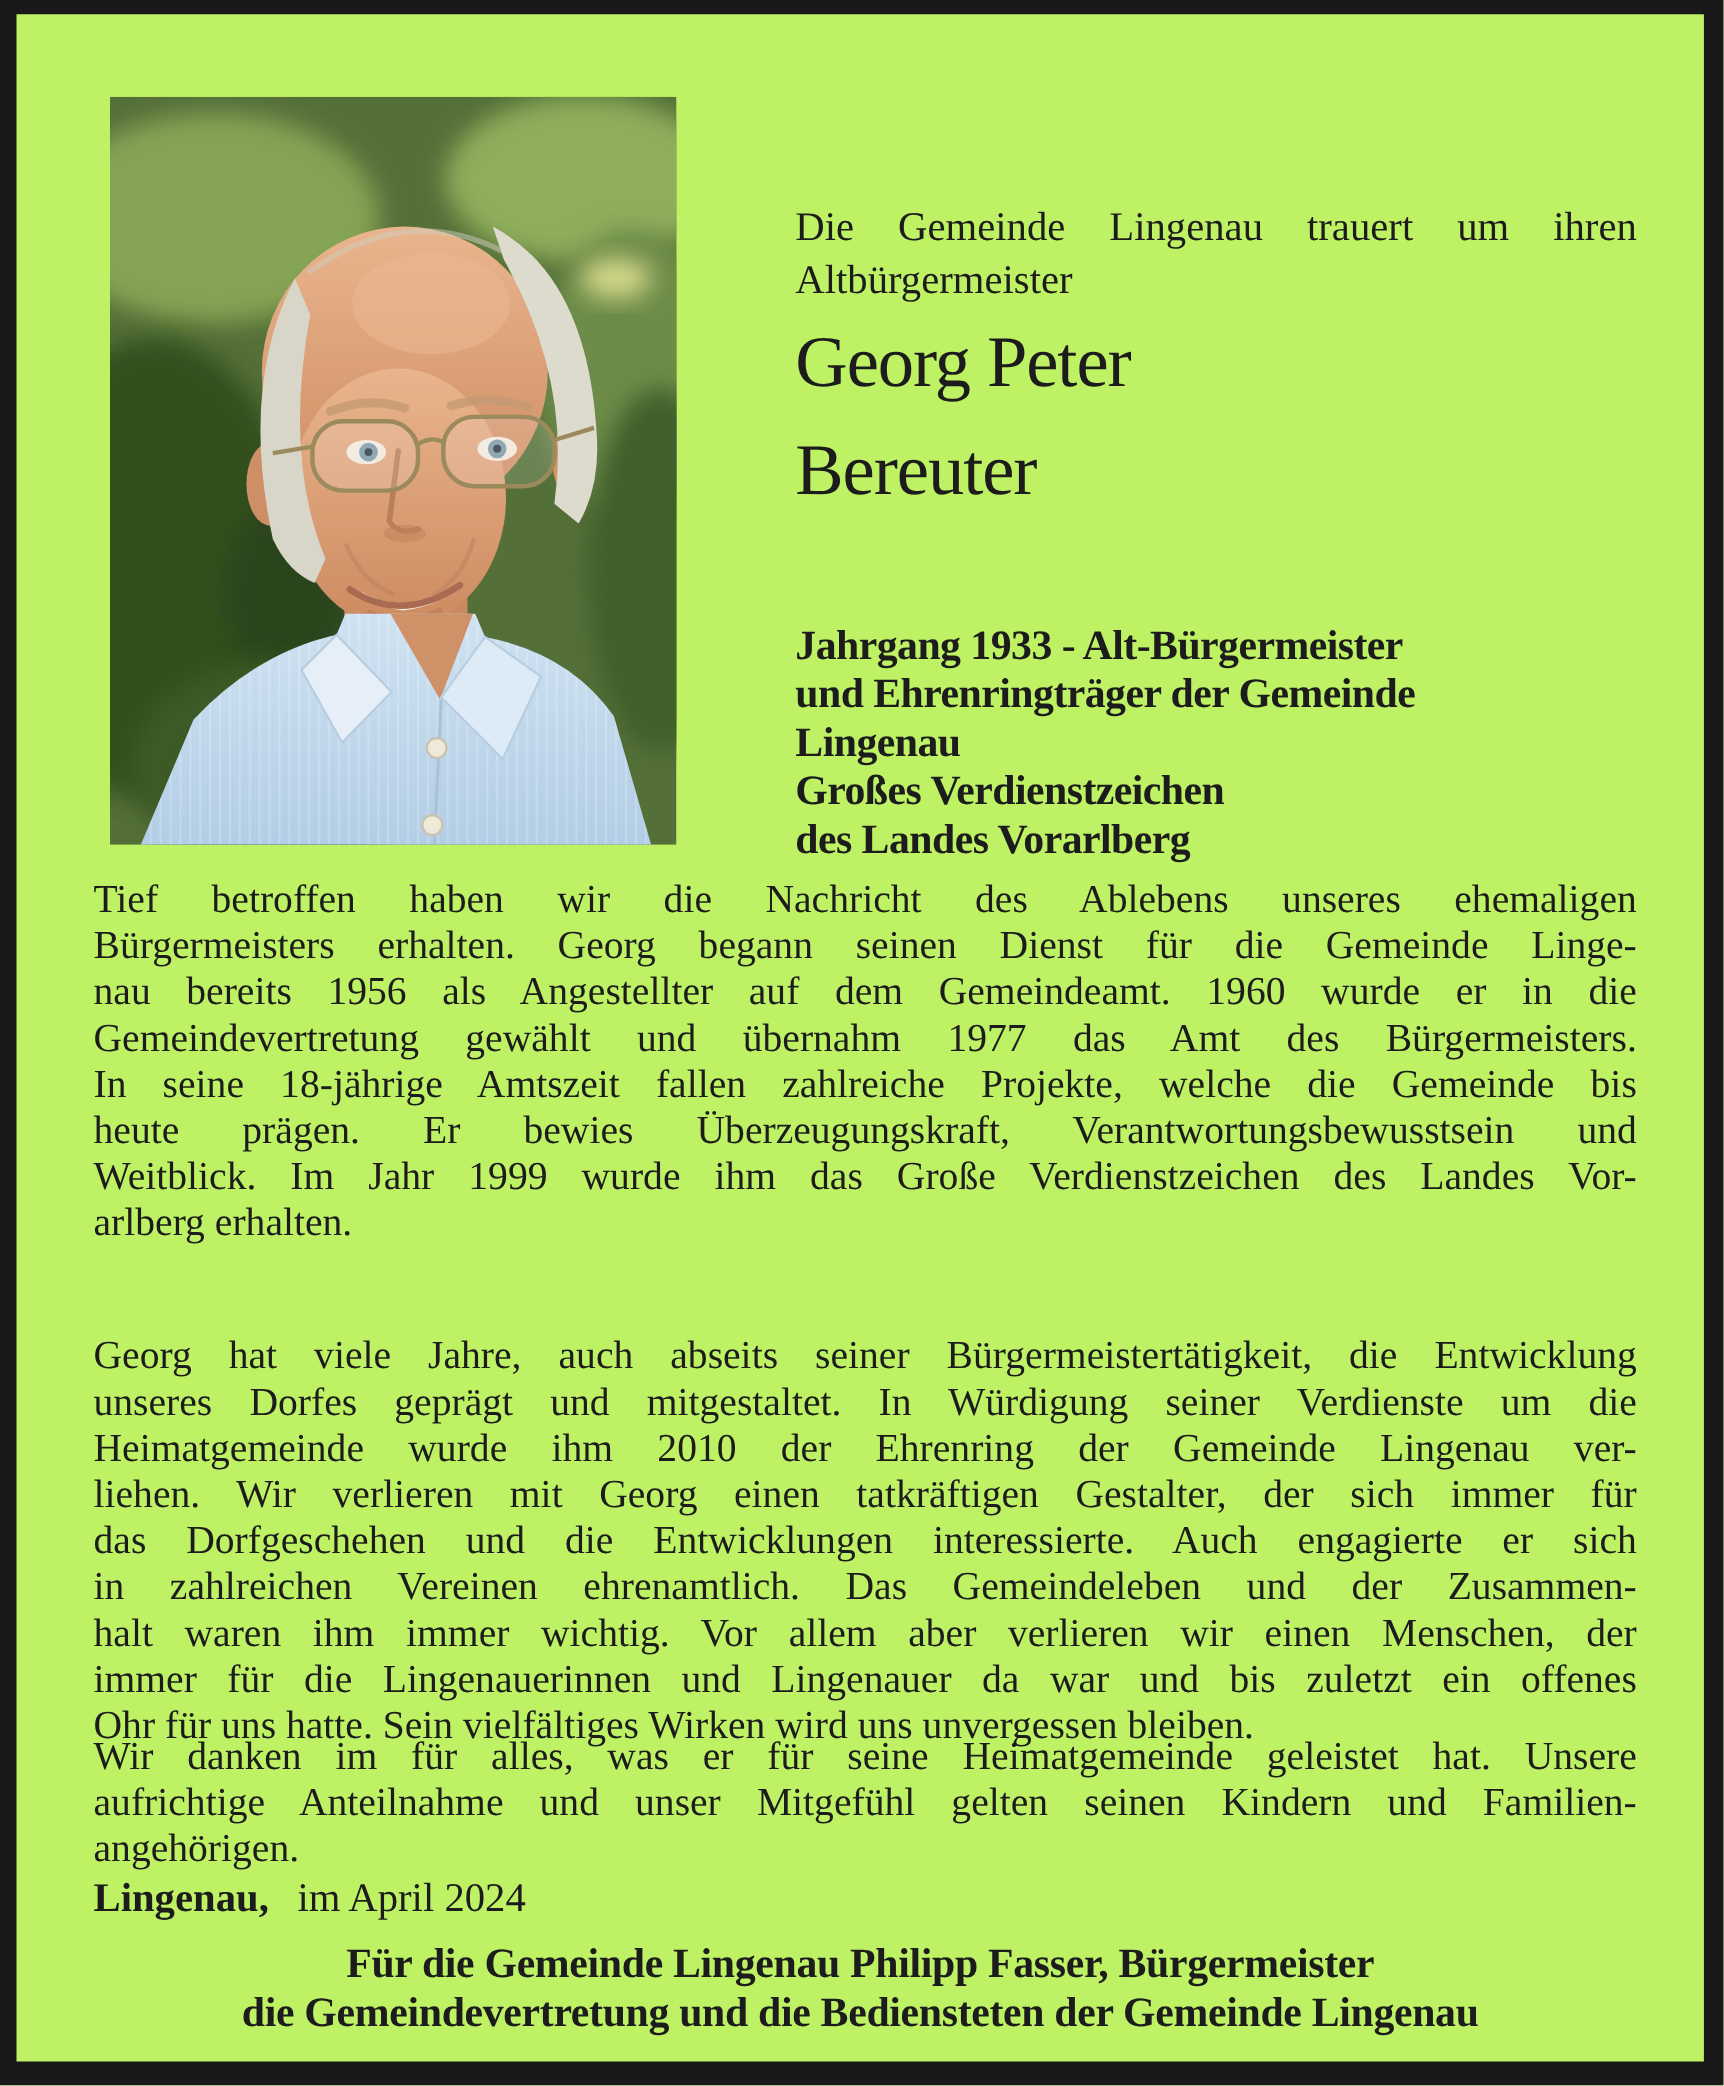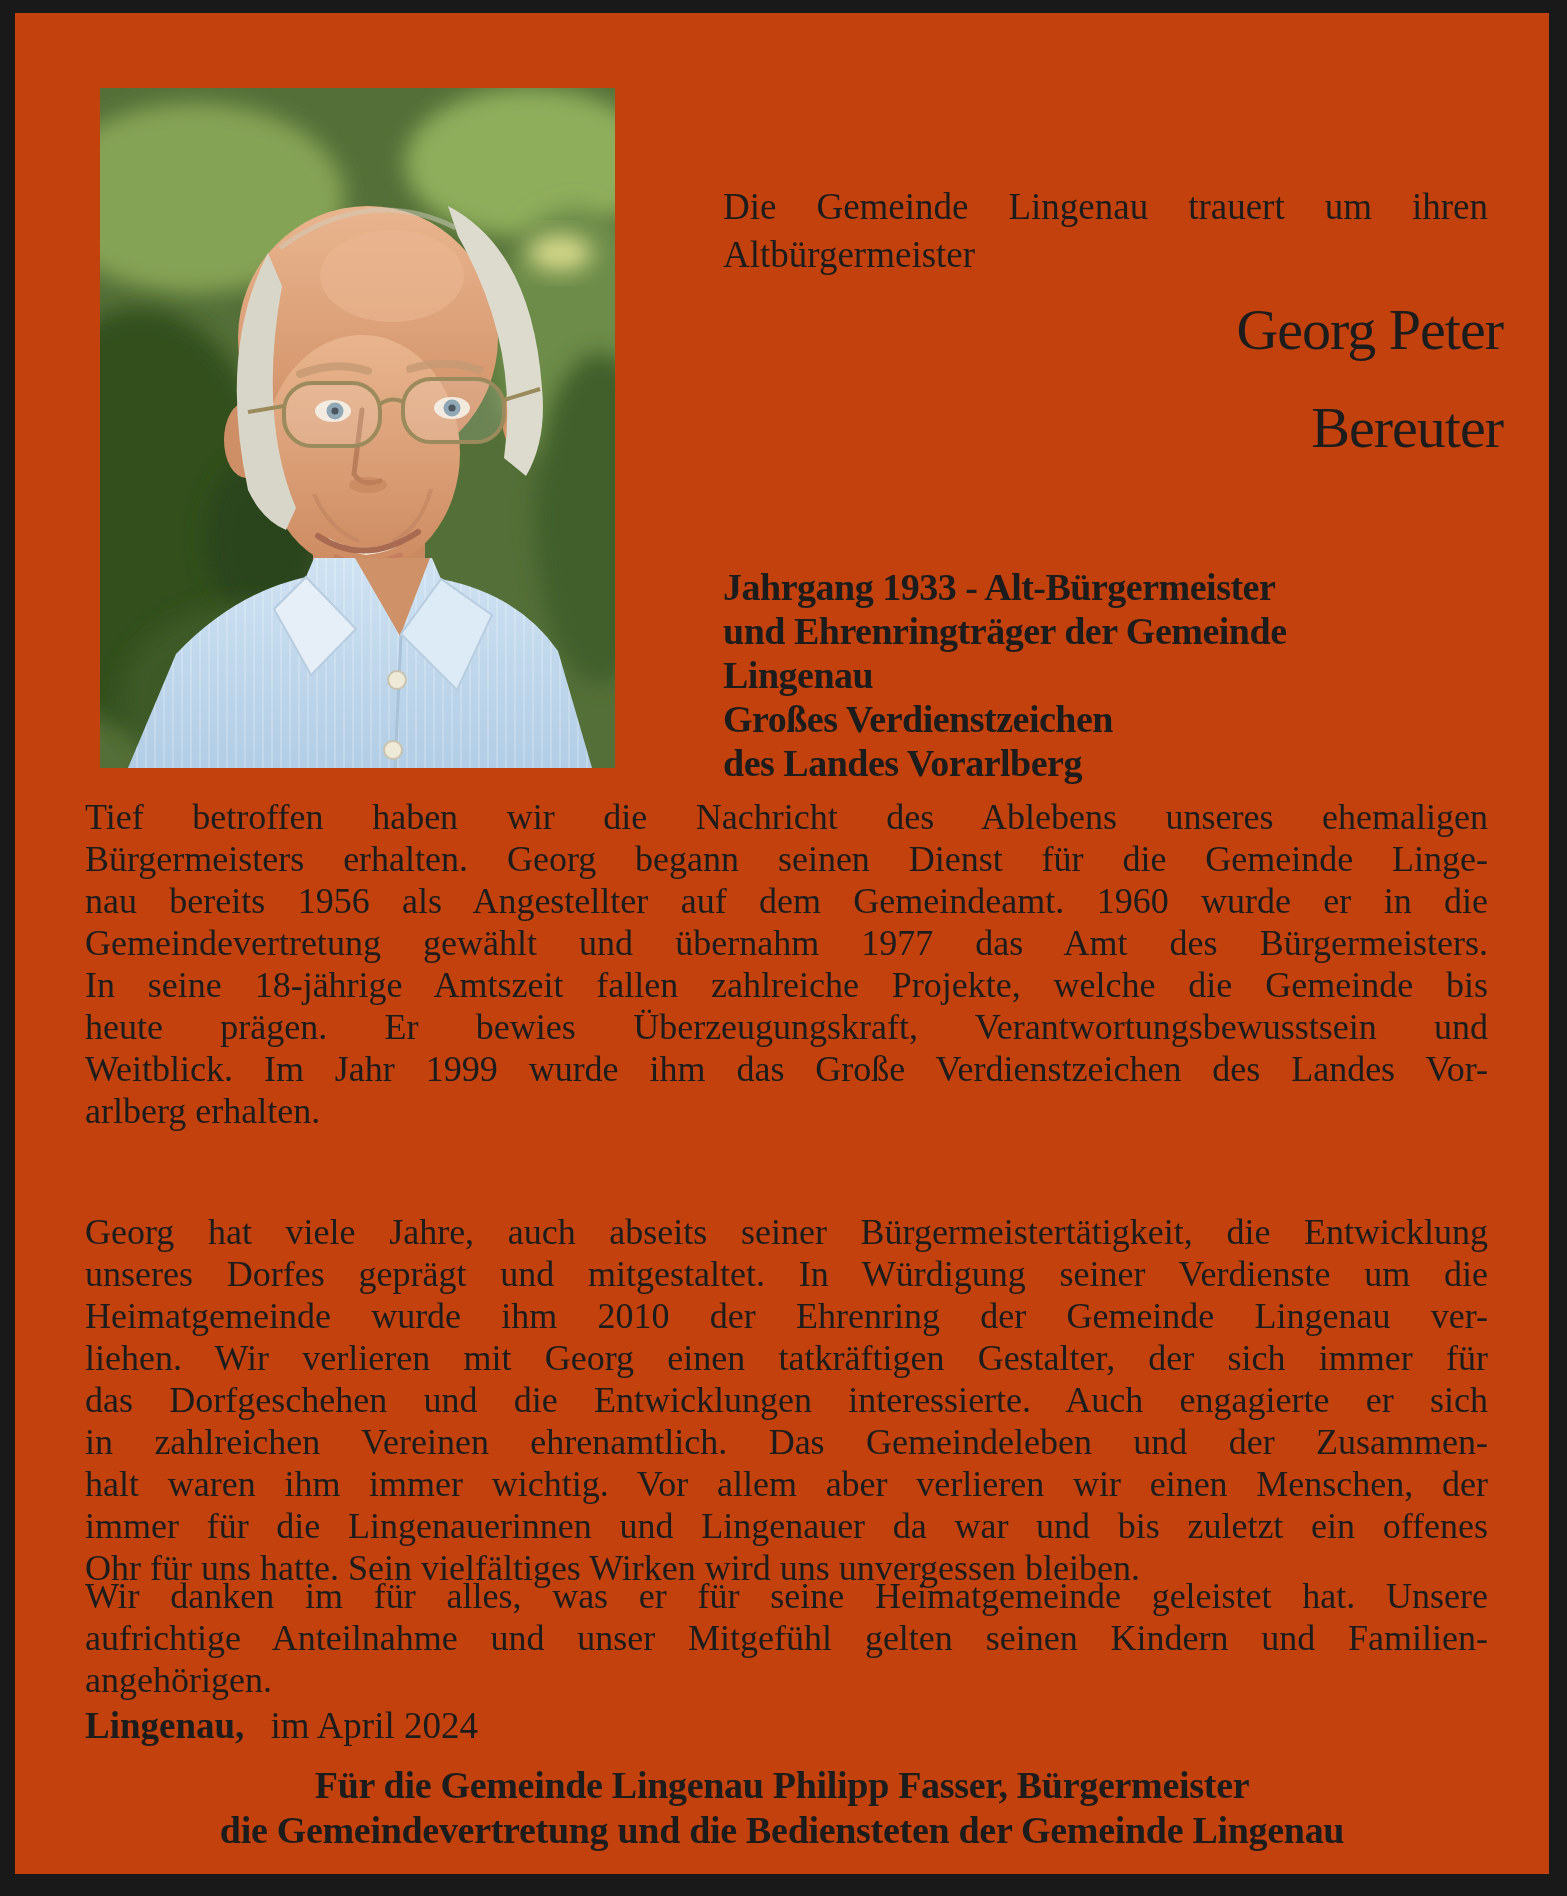--- a/index.html
+++ b/index.html
@@ -2,34 +2,34 @@
 <html lang="de"><head>
 <meta charset="utf-8">
 <style>
   html,body{margin:0;padding:0;background:#ffffff;}
   .frame{
     position:relative;
     width:1567px;height:1896px;
     box-sizing:border-box;
     border-style:solid;border-color:#191919;
     border-width:13px 18px 22px 15px;
-    background:#c2410c;
+    background:#bef264;
     font-family:"Liberation Serif","DejaVu Serif",serif;
     color:#1c1c1c;
     overflow:hidden;
   }
   .photo{position:absolute;left:85px;top:75px;width:515px;height:680px;}
   .photo svg{display:block;width:100%;height:100%;}
 
   .intro{position:absolute;left:708px;top:170px;width:765px;font-size:37px;line-height:48px;}
   .jl{text-align:justify;text-align-last:justify;}
   .ll{text-align:left;}
 
   .name{position:absolute;left:708px;top:268px;width:780px;margin:0;
-        font-size:58px;line-height:98px;font-weight:400;letter-spacing:-1px;text-align:right;}
+        font-size:66px;line-height:98px;font-weight:400;letter-spacing:-1px;}
 
   .honors{position:absolute;left:708px;top:552px;width:765px;
           font-size:38px;line-height:44px;font-weight:700;letter-spacing:-0.5px;}
 
   .para{position:absolute;left:70px;width:1403px;margin:0;
         font-size:36px;line-height:42px;}
   .p1{top:783px;}
   .p2{top:1198px;}
   .p3{top:1562px;}
 

